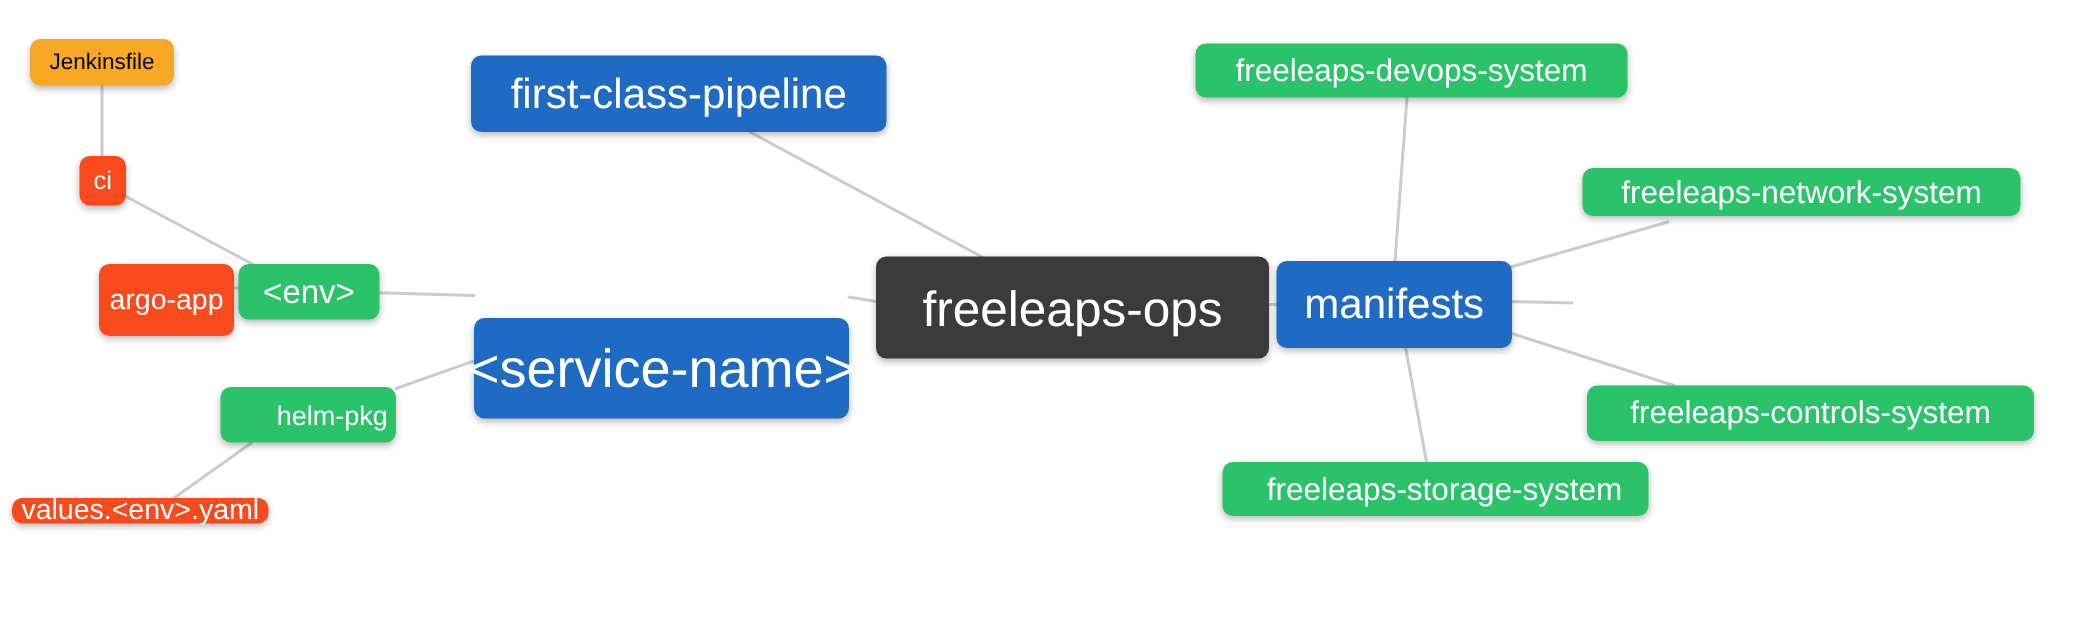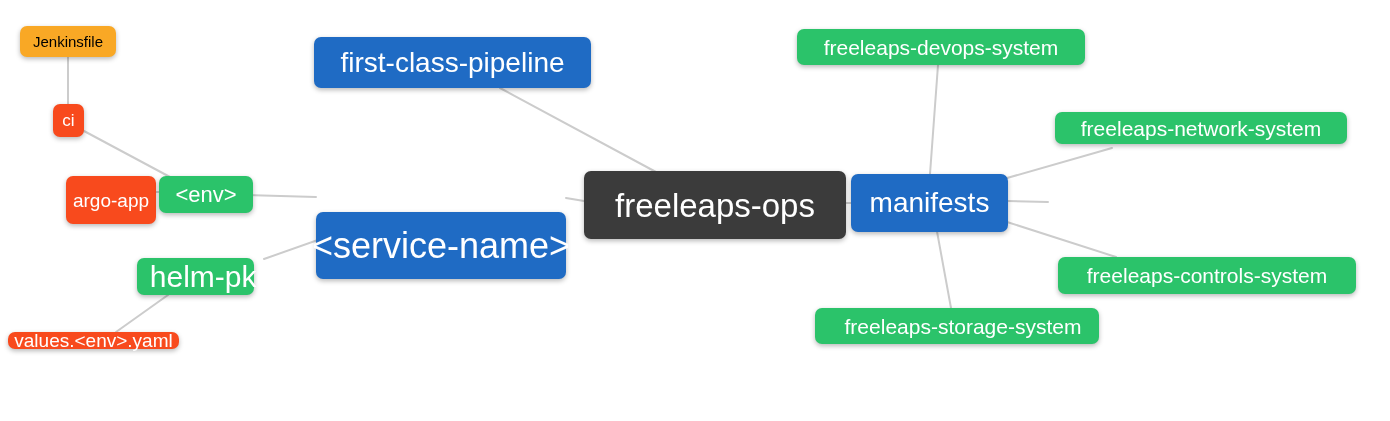--- a/index.html
+++ b/index.html
@@ -62,21 +62,21 @@
       <line x1="1007" y1="222" x2="1116" y2="257" class="edge" stroke="#cccccc"></line>
       <line x1="936" y1="226" x2="951" y2="308" class="edge" stroke="#cccccc"></line>
     </svg>
 
 <div class="node" style="left: 20px; top: 26px; width: 96px; height: 31px; font-size: 15px; background: rgb(249, 168, 37); color: #000000;">Jenkinsfile</div>
     <div class="node" style="left: 53px; top: 104px; width: 31px; height: 33px; font-size: 17px; background: rgb(248, 74, 29); color: rgb(255, 255, 255);">ci</div>
     <div class="node" style="left: 31px; top: 176px; width: 90px; height: 48px; font-size: 19px; background: rgb(248, 74, 29); color: rgb(255, 255, 255); margin-left: 35px;">argo-app</div>
     <div class="node" style="left: 159px; top: 176px; width: 94px; height: 37px; font-size: 22px; background: rgb(43, 195, 106); color: rgb(255, 255, 255);">&lt;env&gt;</div>
     <div class="node" style="left: 314px; top: 37px; width: 277px; height: 51px; font-size: 28px; background: rgb(31, 107, 196); color: rgb(255, 255, 255);">first-class-pipeline</div>
     <div class="node" style="left: 316px; top: 172px; width: 250px; height: 67px; font-size: 36px; background: rgb(31, 107, 196); color: rgb(255, 255, 255); margin-top: 40px;">&lt;service-name&gt;</div>
-    <div class="node" style="left: 137px; top: 258px; width: 117px; height: 37px; font-size: 30px; background: rgb(43, 195, 106); color: rgb(255, 255, 255); padding-left: 32px;">helm-pkg</div>
+    <div class="node" style="left: 147px; top: 258px; width: 117px; height: 37px; font-size: 18px; background: rgb(43, 195, 106); color: rgb(255, 255, 255); padding-left: 32px;">helm-pkg</div>
     <div class="node" style="left: 8px; top: 332px; width: 171px; height: 17px; font-size: 19px; background: rgb(248, 74, 29); color: rgb(255, 255, 255);">values.&lt;env&gt;.yaml</div>
     <div class="node" style="left: 584px; top: 171px; width: 262px; height: 68px; font-size: 33px; background: rgb(59, 59, 59); color: rgb(255, 255, 255);">freeleaps-ops</div>
     <div class="node" style="left: 851px; top: 174px; width: 157px; height: 58px; font-size: 28px; background: rgb(31, 107, 196); color: rgb(255, 255, 255);">manifests</div>
     <div class="node" style="left: 797px; top: 29px; width: 288px; height: 36px; font-size: 21px; background: rgb(43, 195, 106); color: rgb(255, 255, 255);">freeleaps-devops-system</div>
     <div class="node" style="left: 1055px; top: 112px; width: 292px; height: 32px; font-size: 21px; background: rgb(43, 195, 106); color: rgb(255, 255, 255);">freeleaps-network-system</div>
     <div class="node" style="left: 1058px; top: 257px; width: 298px; height: 37px; font-size: 21px; background: rgb(43, 195, 106); color: rgb(255, 255, 255);">freeleaps-controls-system</div>
     <div class="node" style="left: 815px; top: 308px; width: 284px; height: 36px; font-size: 21px; background: rgb(43, 195, 106); color: rgb(255, 255, 255); padding-left: 12px;">freeleaps-storage-system</div>
   </div>
 
 </body></html>

